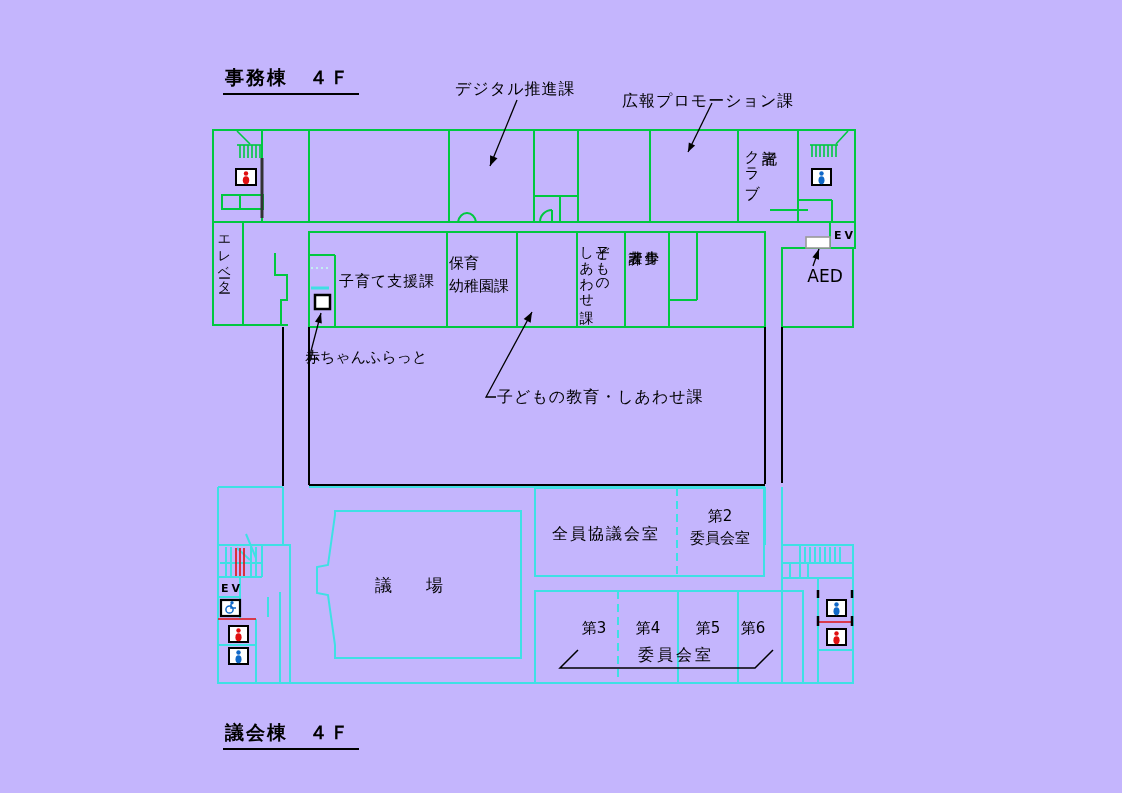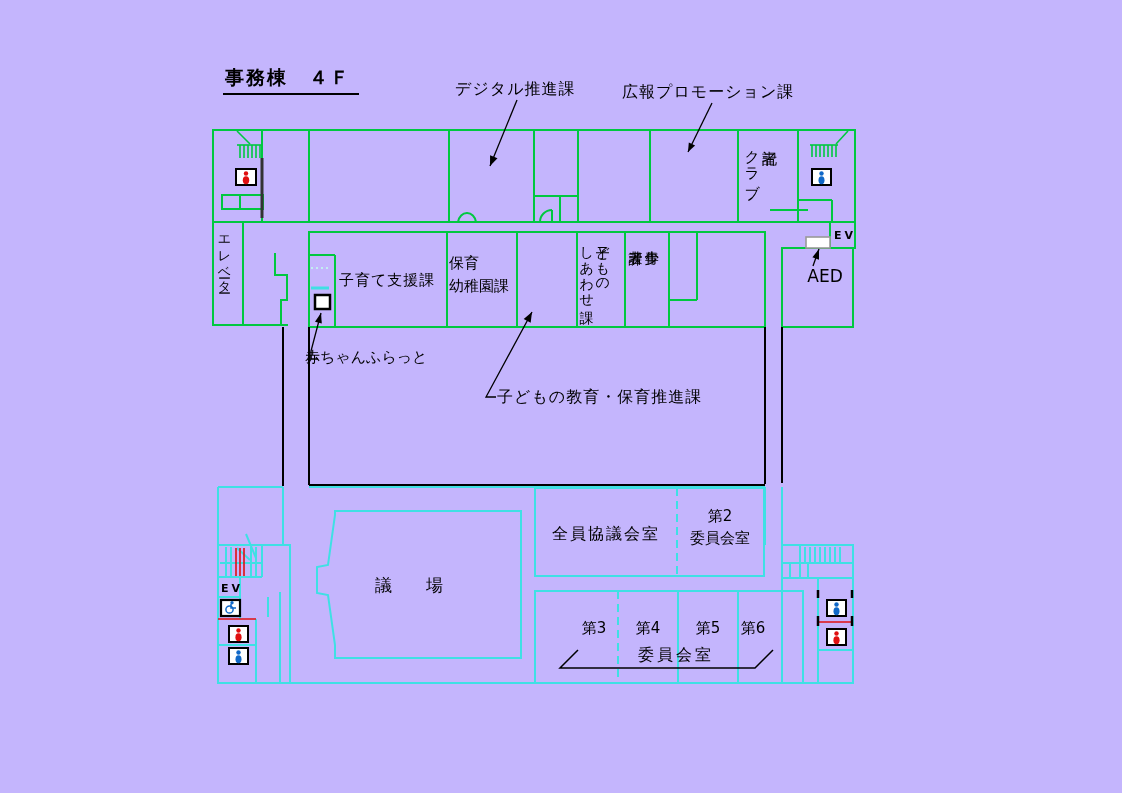--- a/index.html
+++ b/index.html
@@ -199,41 +199,42 @@
     <ellipse cx="836.5" cy="611.2" rx="3" ry="4" fill="#1068c8"></ellipse>
   </g>
   <g>
     <rect x="827" y="629" width="19" height="16" fill="#fff" stroke="#000" stroke-width="2"></rect>
     <circle cx="836.5" cy="633.5" r="2.2" fill="#e01010"></circle>
     <ellipse cx="836.5" cy="640.2" rx="3.1" ry="4" fill="#e01010"></ellipse>
   </g>
 </svg>
 
   <div class="lbl title" style="left:223px;top:64px;">事務棟　４Ｆ</div>
+  <div class="lbl title" style="left:223px;top:719px;">議会棟　４Ｆ</div>
 
   <div class="lbl callout" style="left:455px;top:78px;">デジタル推進課</div>
-  <div class="lbl callout" style="left:622px;top:81px;">広報プロモーション課</div>
+  <div class="lbl callout" style="left:622px;top:90px;">広報プロモーション課</div>
 
   <div class="lbl v" style="left:743px;top:139px;height:84px;font-size:15px;">記者
 クラブ</div>
   <div class="lbl v" style="left:216px;top:227px;height:100px;font-size:13px;">エレベーター</div>
 
   <div class="lbl small-ev" style="left:834px;top:228px;">EV</div>
   <div class="lbl center" style="left:799px;top:265px;width:52px;font-size:17px;">AED</div>
 
-  <div class="lbl" style="left:339px;top:271px;letter-spacing:1px;font-family:Liberation Mono, monospace;">子育て支援課</div>
+  <div class="lbl" style="left:339px;top:271px;letter-spacing:1px;">子育て支援課</div>
   <div class="lbl" style="left:449px;top:252px;line-height:1.5;">保育
 幼稚園課</div>
   <div class="lbl v" style="left:579px;top:236px;height:92px;font-size:14px;">子どもの
 しあわせ課</div>
   <div class="lbl v" style="left:628px;top:240px;height:82px;font-size:14px;">青少年
 若者課</div>
 
   <div class="lbl" style="left:305px;top:347px;">赤ちゃんふらっと</div>
-  <div class="lbl callout" style="left:497px;top:386px;">子どもの教育・保育推進課</div>
+  <div class="lbl callout" style="left:497px;top:386px;">子どもの教育・しあわせ課</div>
 
   <div class="lbl" style="left:375px;top:574px;font-size:17px;text-align:right;">議　　場</div>
   <div class="lbl" style="left:552px;top:523px;font-size:16px;letter-spacing:2px;">全員協議会室</div>
   <div class="lbl center" style="left:675px;top:506px;width:90px;line-height:1.45;">第2
 委員会室</div>
 
   <div class="lbl center" style="left:559px;top:618px;width:34px;margin-left:18px;">第3</div>
   <div class="lbl center" style="left:631px;top:618px;width:34px;">第4</div>
   <div class="lbl center" style="left:691px;top:618px;width:34px;">第5</div>
   <div class="lbl center" style="left:736px;top:618px;width:34px;">第6</div>

